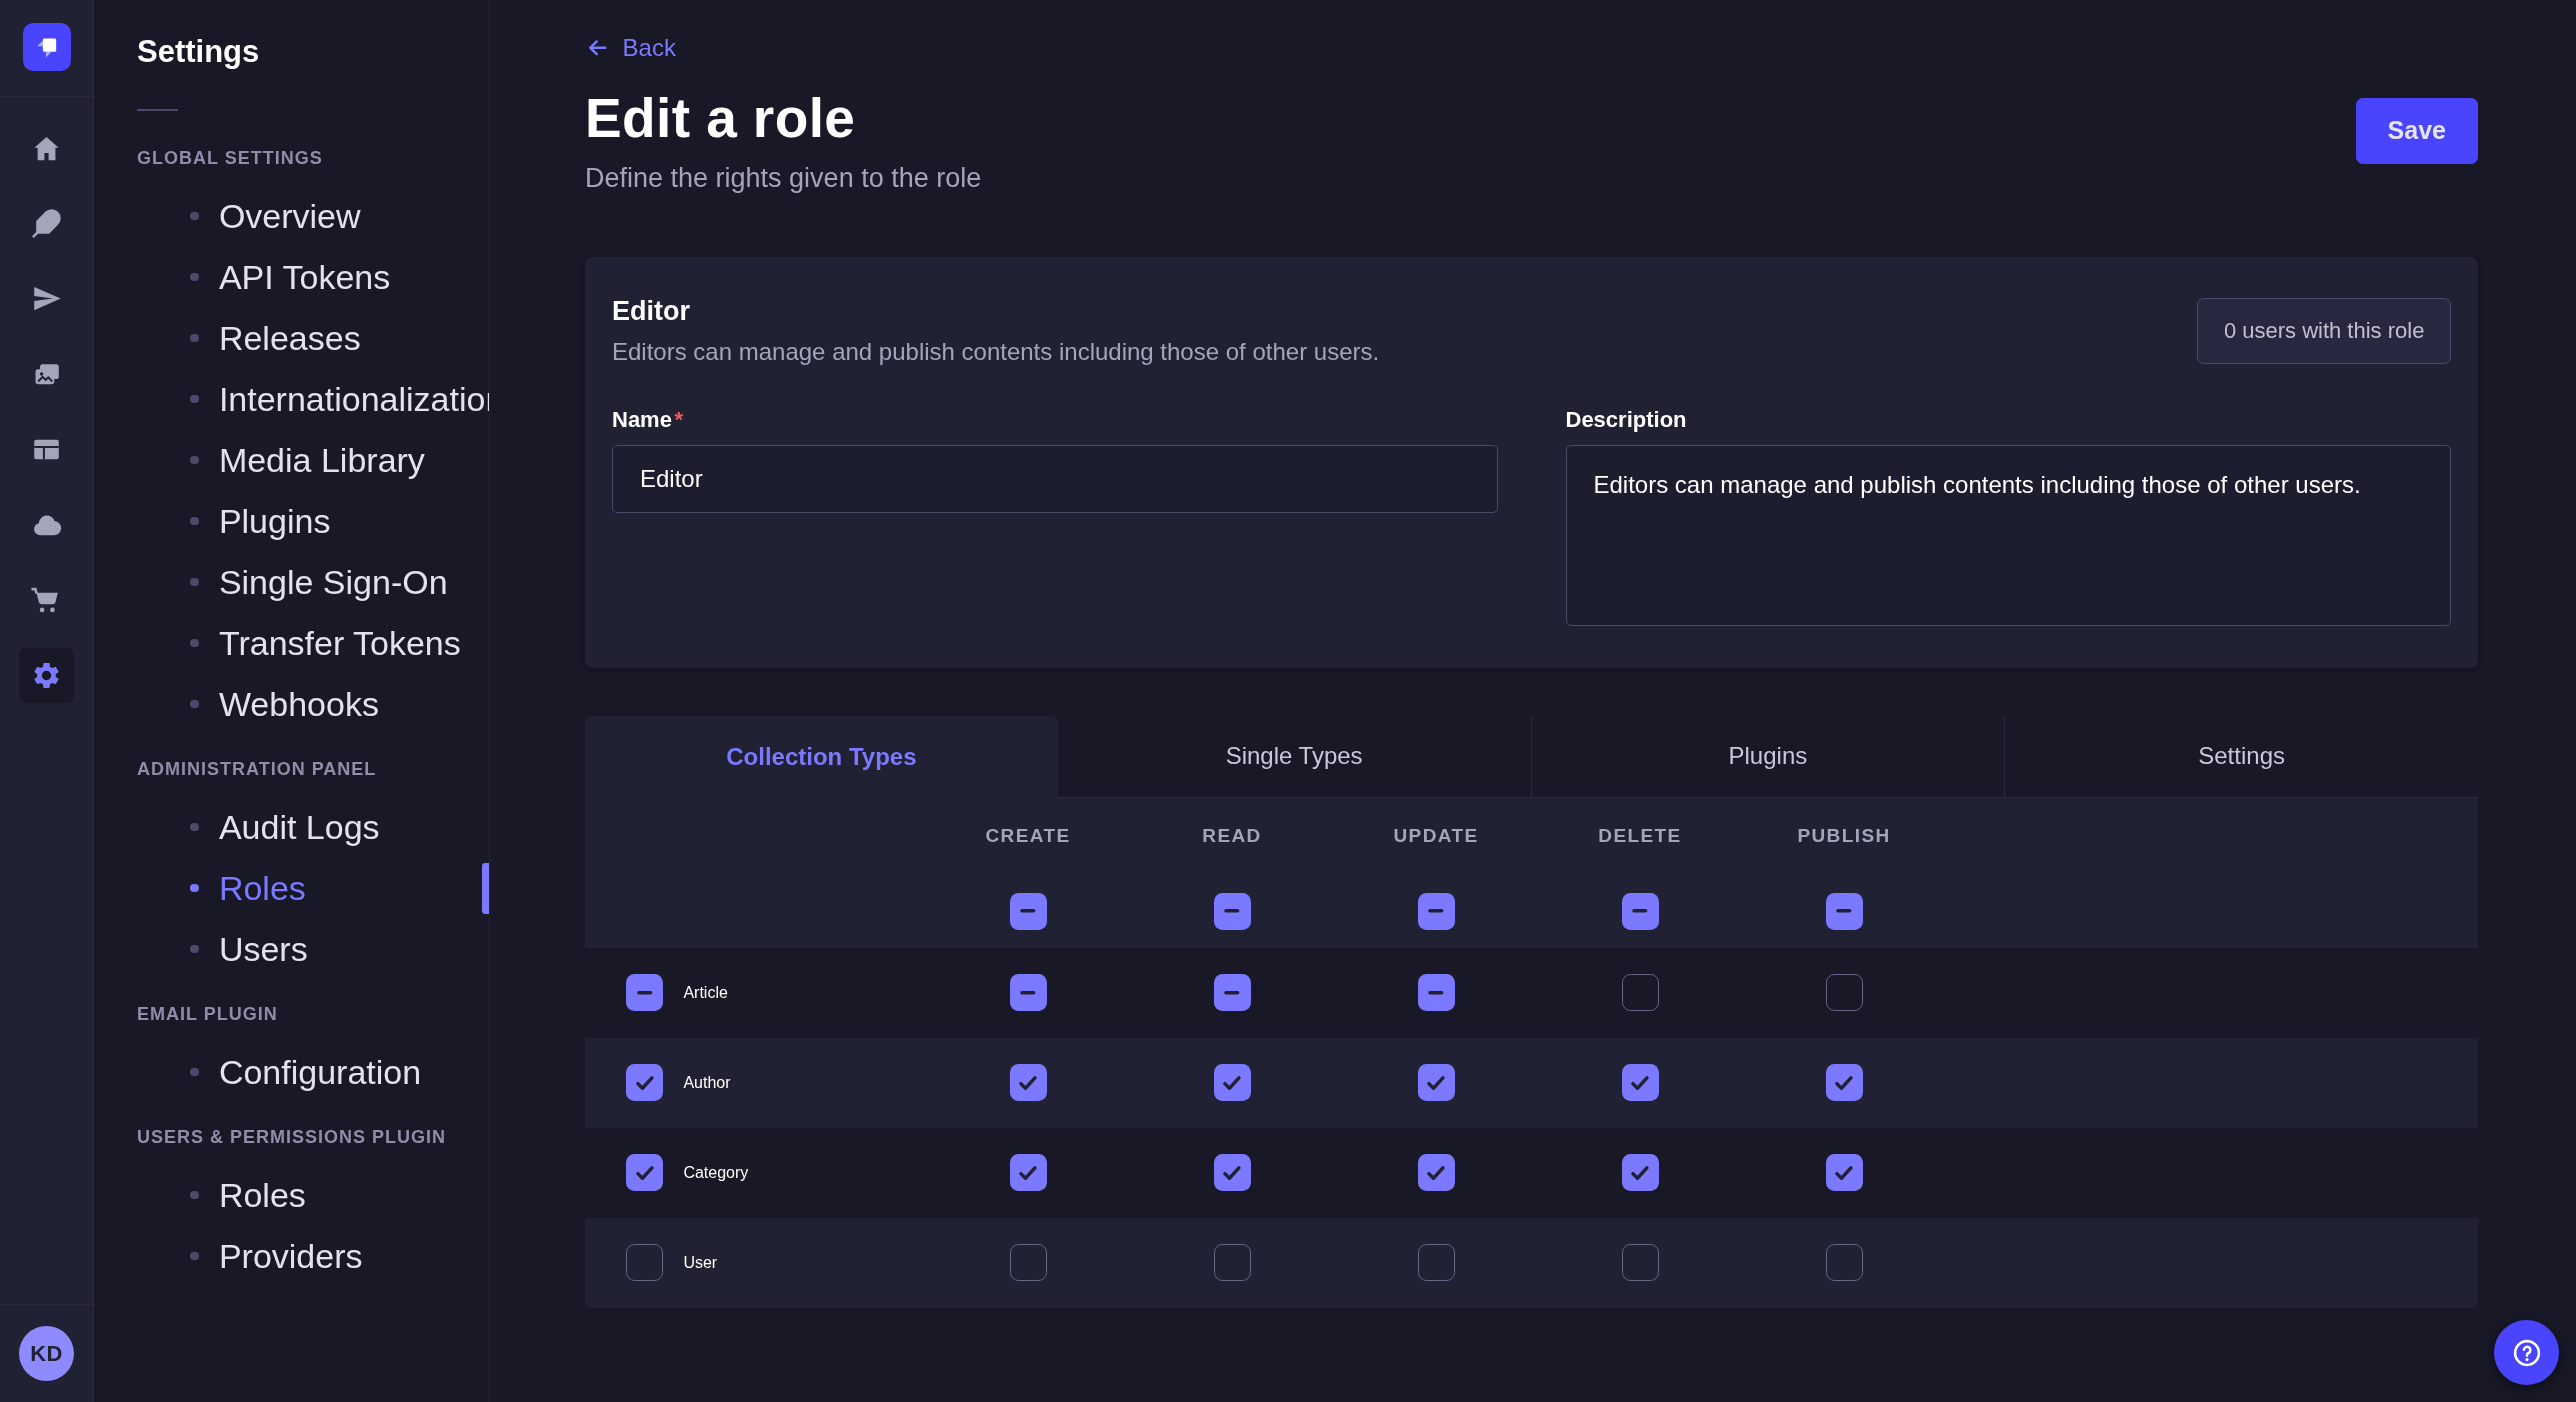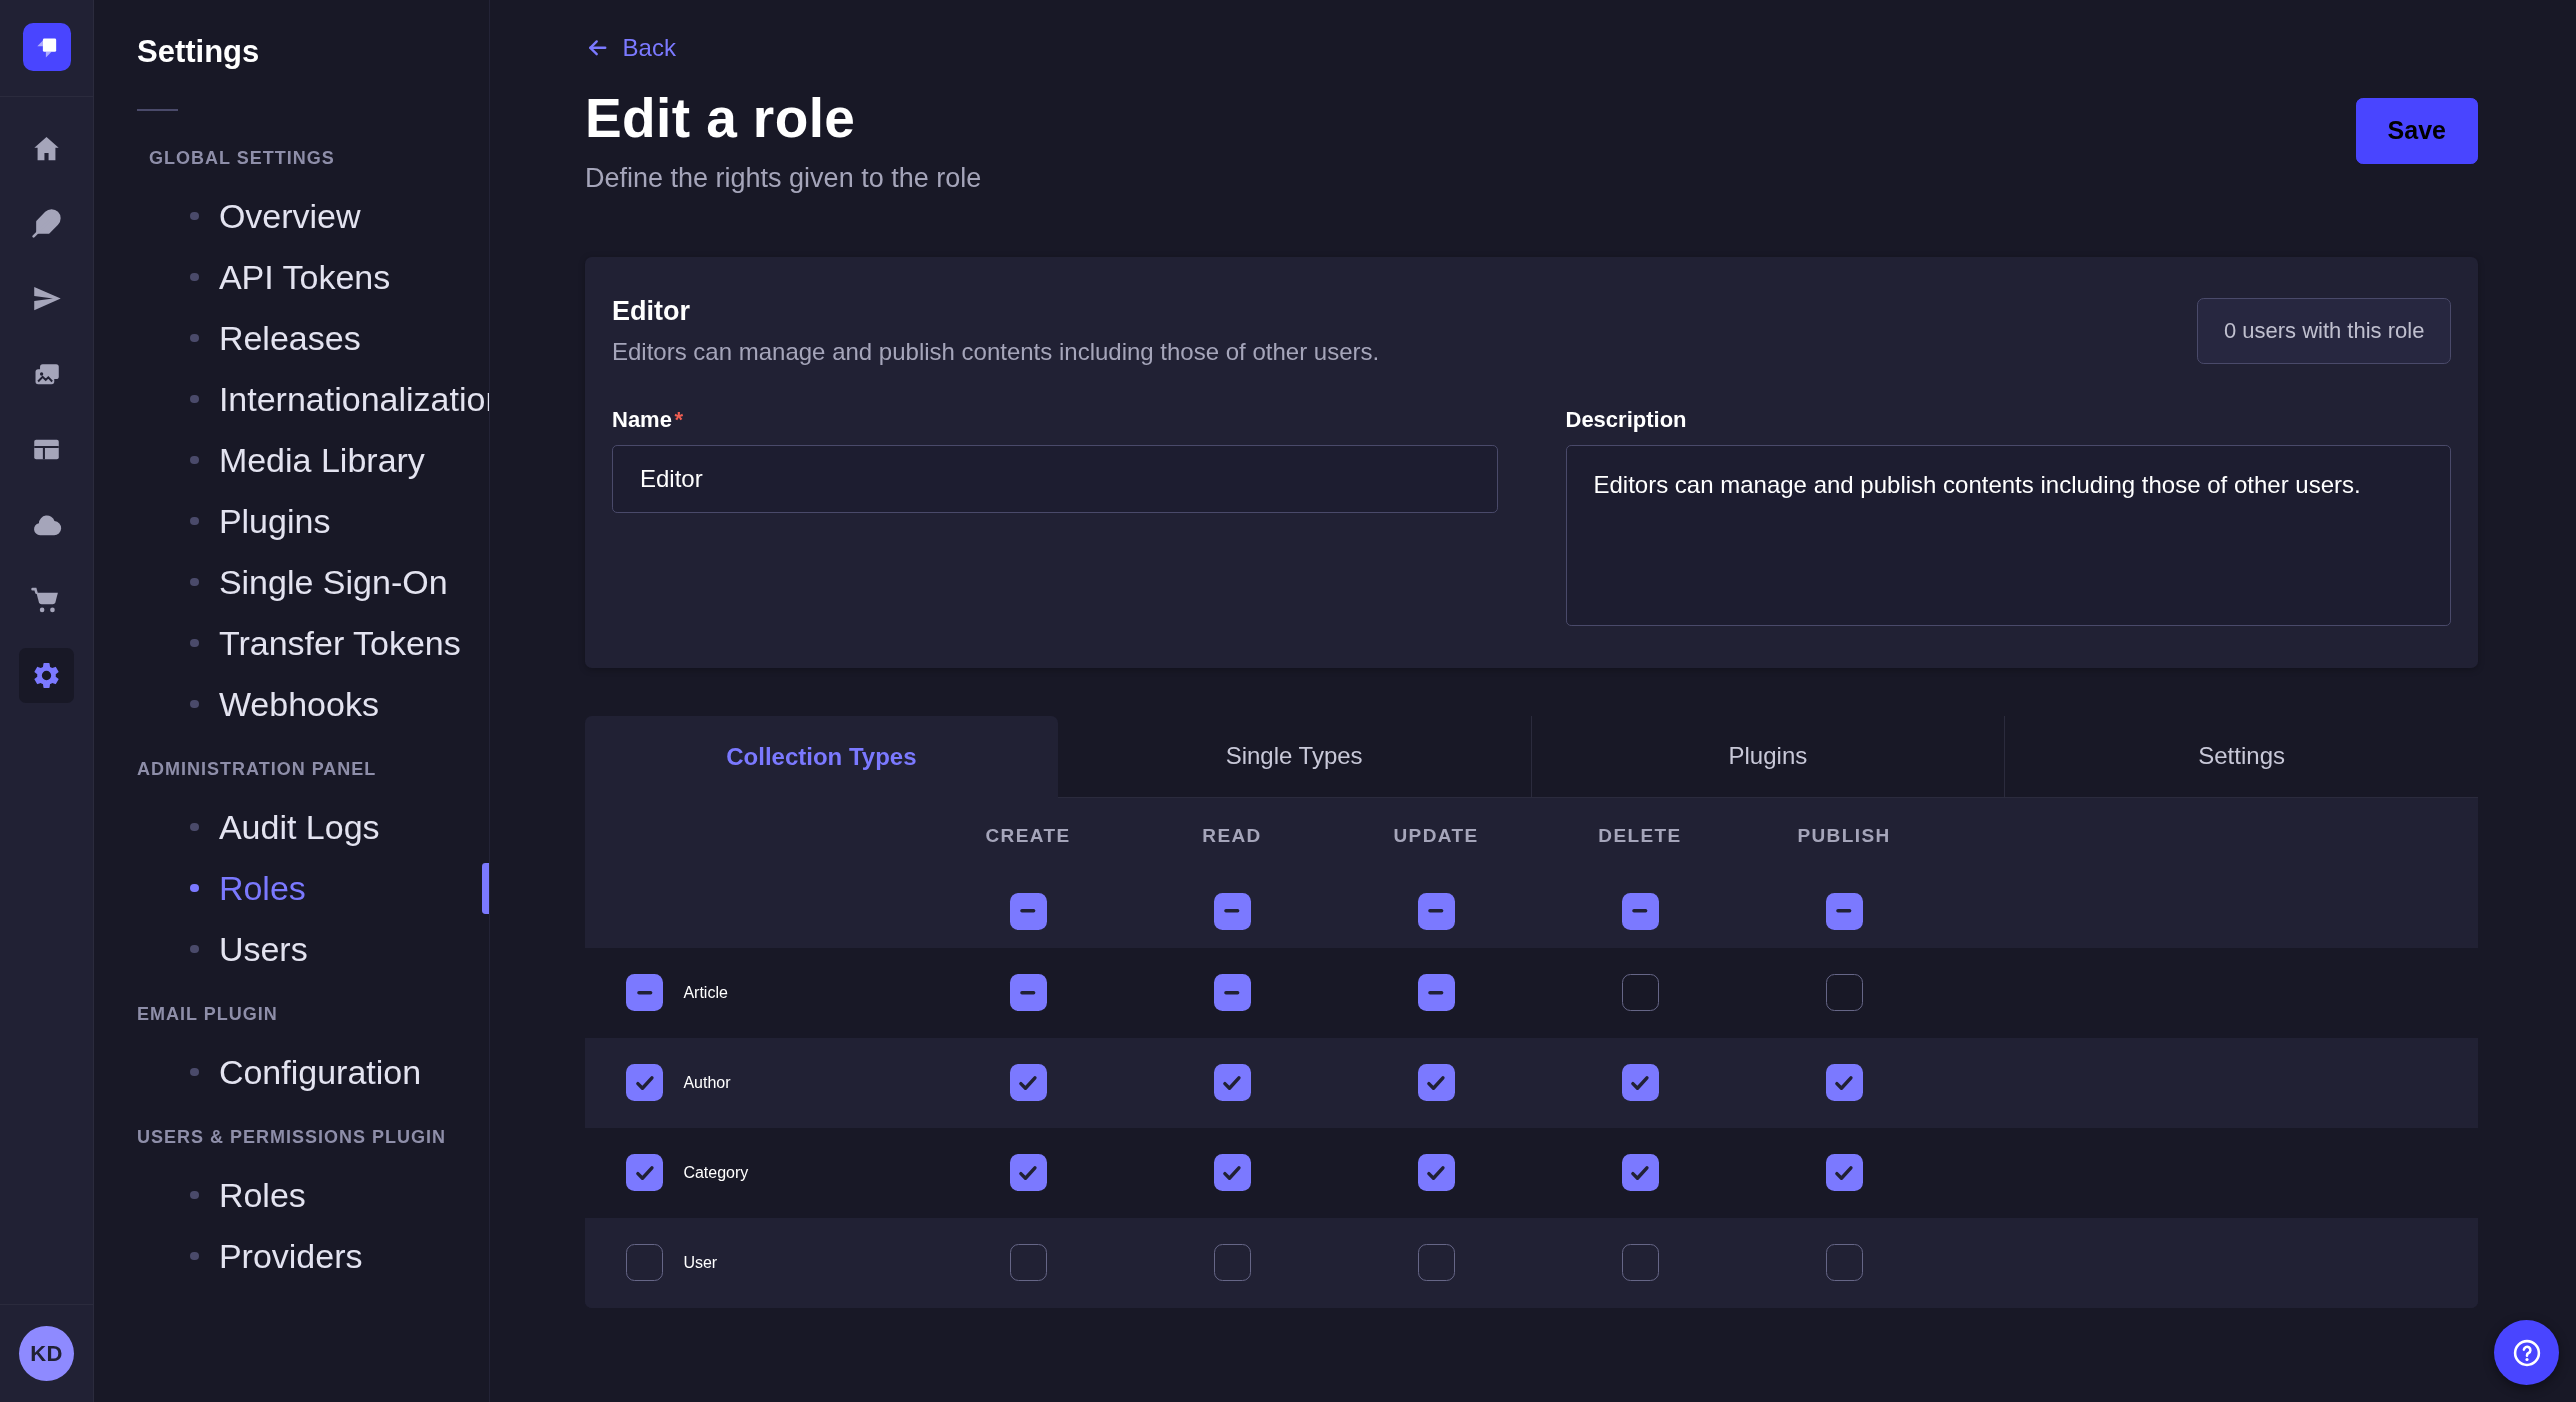--- a/index.html
+++ b/index.html
@@ -42,21 +42,21 @@
   .subnav {
     width:396px; flex:0 0 396px; height:100%; background:#181826;
     border-right:0.9px solid #232336; padding:34px 0 0 0; overflow:hidden;
   }
   .subnav h1 { font-size:31px; font-weight:700; padding-left:43px; }
   .subnav .title-divider { width:41px; height:1.7px; background:#4a4a6a; margin:39px 0 0 43px; }
   .sn-section-label {
     display:block; font-size:18px; font-weight:700; letter-spacing:1px;
     color:#8e8ea9; padding-left:43px; margin-top:24px;
   }
-  .sn-section-label.first { margin-top:37px;margin-left:12px; }
+  .sn-section-label.first { margin-top:37px; }
   .sn-list { list-style:none; margin-top:17px; }
   .sn-item {
     height:61px; display:flex; align-items:center; position:relative;
     padding-left:56px; cursor:pointer; font-size:34px; color:#e3e3f0;margin-left:40px;
   }
   .sn-item .dot { width:8.5px; height:8.5px; border-radius:50%; background:#4a4a6a; margin-right:20.4px; flex:0 0 8.5px; }
   .sn-item.active { color:#7b79ff; }
   .sn-item.active .dot { background:#7b79ff; }
   .sn-item.active .active-bar {
     position:absolute; right:0; top:5.1px; width:6.8px; height:51px;
@@ -66,21 +66,21 @@
   .main { flex:1; height:100%; padding:34px 98px 0 95px; overflow:hidden; }
   .back-link {
     display:inline-flex; align-items:center; gap:12px; color:#7b79ff;
     font-size:24px; cursor:pointer; background:none; border:none;
   }
   .back-link svg { width:25.6px; height:25.6px; }
   .page-head { display:flex; justify-content:space-between; align-items:flex-start; margin-top:22px; }
   .page-title { font-size:55px; font-weight:700; letter-spacing:0.4px; }
   .page-subtitle { font-size:27px; color:#a5a5ba; margin-top:13.6px; font-weight:400; }
   .save-btn {
-    margin-top:12px; background:#4945ff; border:0.9px solid #4945ff; color:#000000;
+    margin-top:12px; background:#4945ff; border:0.9px solid #4945ff; color:#e5e5e5;
     font-size:25px; font-weight:600; padding:0 31px; height:66px;
     border-radius:6.8px; cursor:pointer; font-family:inherit;
   }
   
   .card {
     background:#212134; border-radius:6.8px; margin-top:63px; padding:39px 27px;
     box-shadow:0 1.7px 6.8px rgba(0,0,0,.25);
   }
   .card-head { display:flex; justify-content:space-between; align-items:center; }
   .card-title { font-size:27px; font-weight:700; }

